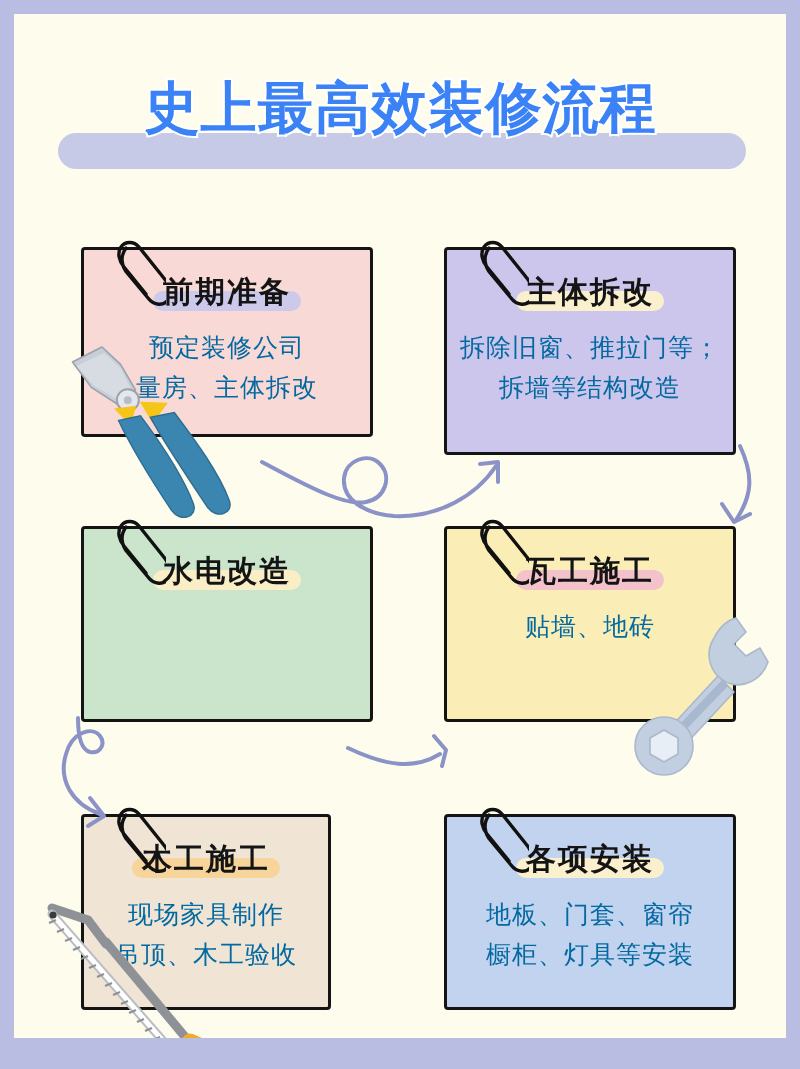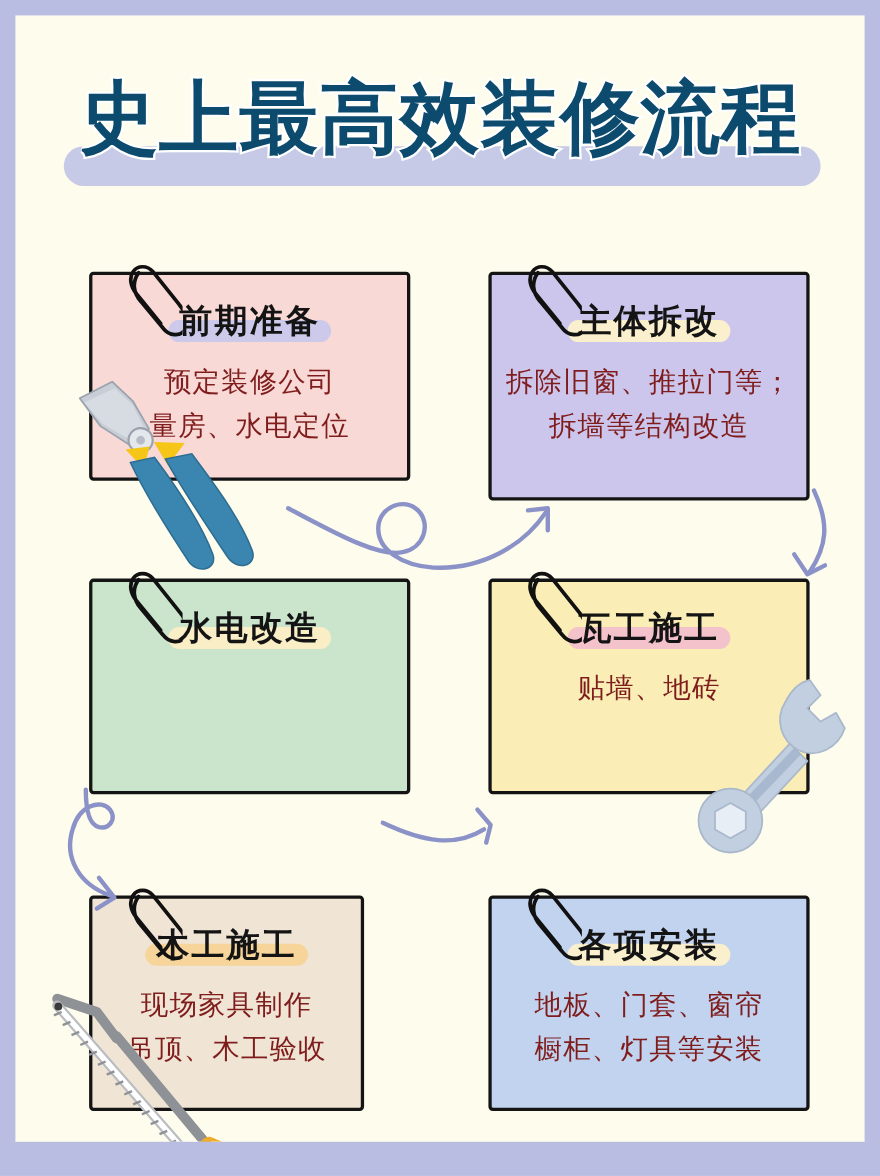--- a/index.html
+++ b/index.html
@@ -29,25 +29,25 @@
     left:44px;top:81px;
     width:688px;height:36px;
     background:#c6cae6;
     border-radius:18px;
   }
   .title-text{
     position:absolute;
     left:0;top:0;
     width:772px;
     text-align:center;
-    font-size:72px;
+    font-size:56px;
     font-weight:bold;
     letter-spacing:1px;
     line-height:112px;
-    color:#0c4a6e;
+    color:#3b82f6;
     -webkit-text-stroke:4px #ffffff;
     paint-order:stroke fill;
     white-space:nowrap;
   }
 
   
   .card{
     position:absolute;
     box-sizing:border-box;
     border:3px solid #141414;
@@ -77,21 +77,21 @@
     z-index:1;
     font-size:30px;
     font-weight:bold;
     color:#141414;
     letter-spacing:2px;
     white-space:nowrap;
   }
   .card-body{
     font-size:25px;
     line-height:40px;
-    color:#7f1d1d;
+    color:#0369a1;
     letter-spacing:1px;
   }
   .card-body div{white-space:nowrap;}
 
   
   .clip{
     position:absolute;
     z-index:6;
     left:28px;top:-20px;
     width:54px;height:92px;
@@ -151,21 +151,21 @@
                  L 27 17 C 22 11 13 11 9 17 C 5 23 7 31 12 37 L 34 64"></path>
       </g>
     </svg>
     <div class="card-inner">
       <div class="card-title-row">
         <div class="card-title-hl" style="background:#ccc9ea;"></div>
         <div class="card-title">前期准备</div>
       </div>
       <div class="card-body">
         <div>预定装修公司</div>
-        <div>量房、水电定位</div>
+        <div>量房、主体拆改</div>
       </div>
     </div>
   </div>
 
   <div class="card" style="left:430px;top:233px;width:292px;height:208px;background:#cdc6ec;">
     <svg class="clip" viewBox="0 0 54 92">
       <g fill="none" stroke="#111" stroke-width="3.4" stroke-linecap="round" stroke-linejoin="round">
         <path d="M 14 18 C 8 26 9 36 16 44 L 36 68 C 42 76 52 76 56 70 C 60 63 57 54 51 47
                  L 27 17 C 22 11 13 11 9 17 C 5 23 7 31 12 37 L 34 64"></path>
       </g>

